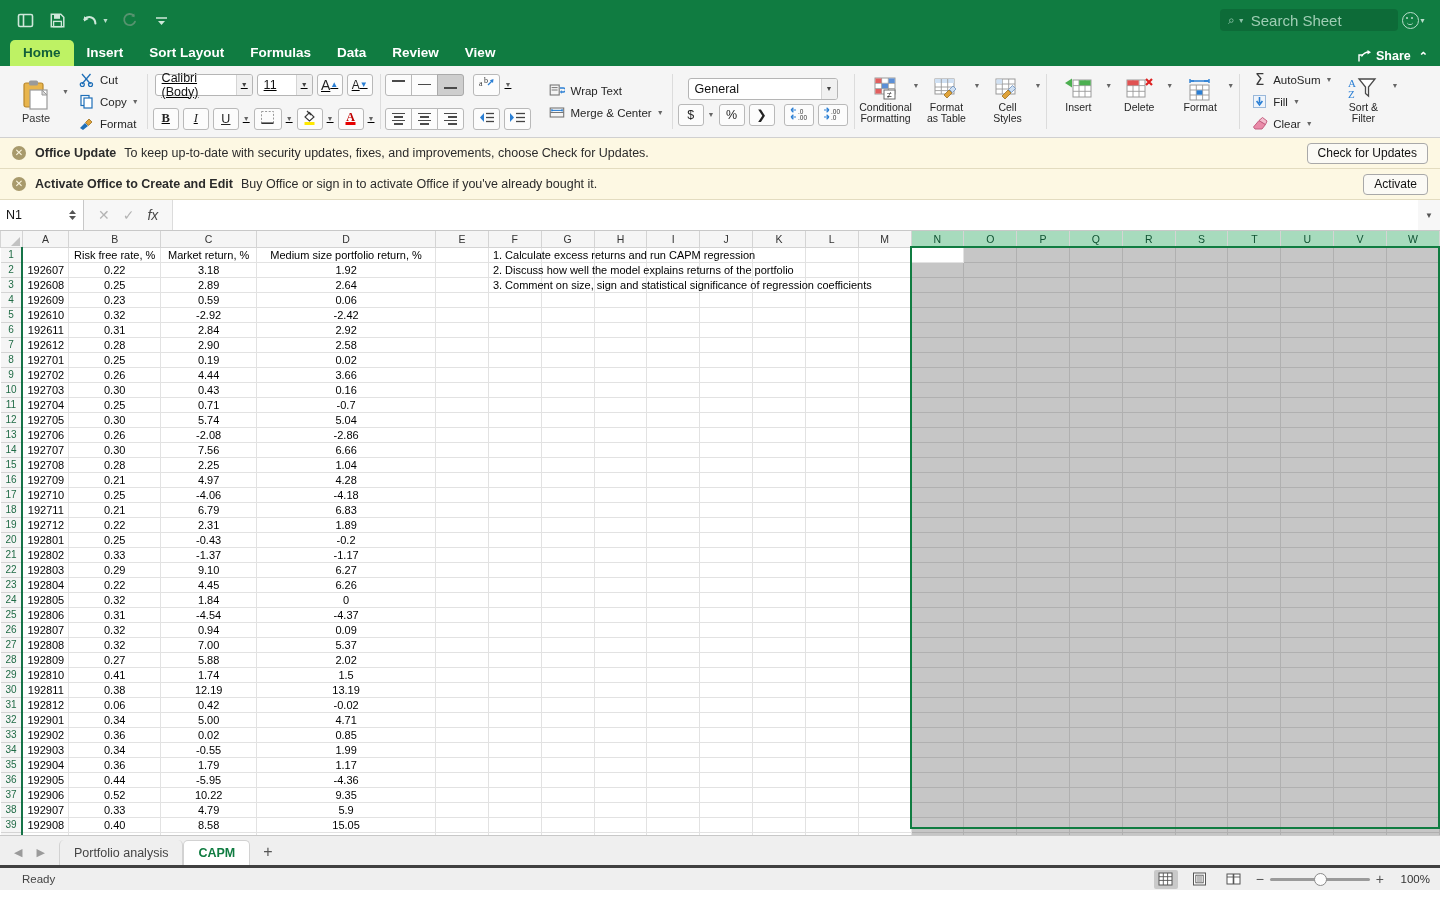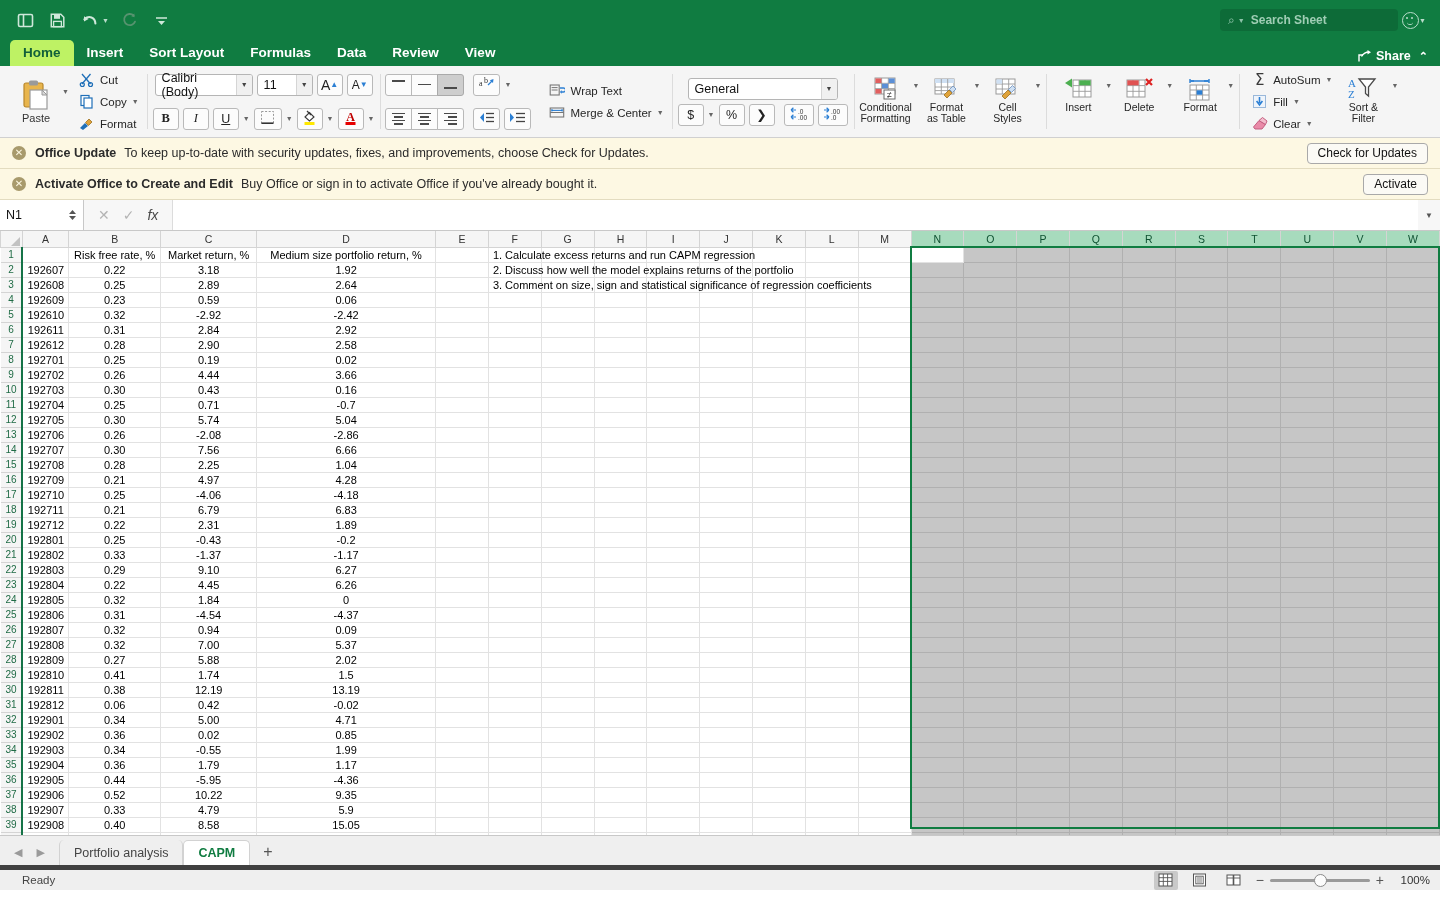--- a/index.html
+++ b/index.html
@@ -51,21 +51,21 @@
     margin-left: auto; display: flex; align-items: center;
     padding-right: 10px; gap: 4px;
   }
   .search-box {
     width: 178px; height: 22px;
     background: #0d6b38; border-radius: 4px;
     display: flex; align-items: center; padding: 0 8px; gap: 3px;
   }
   .search-box .s-ico { color: #8fc4aa; font-size: 12px; line-height: 1; }
   .search-box .s-car { color: #8fc4aa; font-size: 7px; }
-  .search-box .s-txt { color: #9fcdb4; font-size: 12px; font-weight: bold; margin-left: 3px; text-align: right; }
+  .search-box .s-txt { color: #9fcdb4; font-size: 15px; font-weight: normal; margin-left: 3px; text-align: right; }
   .smiley {
     width: 17px; height: 17px; border: 1.6px solid #b9ddcb; border-radius: 50%;
     position: relative;
   }
   .smiley:before {
     content: ""; position: absolute; left: 3px; top: 4px;
     width: 2px; height: 2px; background: #b9ddcb; border-radius: 50%;
     box-shadow: 5px 0 0 #b9ddcb;
   }
   .smiley:after {
@@ -115,21 +115,21 @@
   .paste-ico { width: 30px; height: 32px; position: relative; }
   .paste-lbl { font-size: 11px; color: #333; margin-top: 1px; }
   .mini-caret { font-size: 7px; color: #666; }
 
   .cmd-col { display: flex; flex-direction: column; justify-content: center; gap: 1px; }
   .cmd-row { display: flex; align-items: center; gap: 5px; height: 21px; padding: 0 3px; }
   .cmd-txt { font-size: 11.5px; color: #262626; }
   .cmd-ic { width: 17px; height: 17px; display: flex; align-items: center; justify-content: center; }
 
   
-  .fontgrp { display: flex; flex-direction: column; justify-content: center; gap: 12px; padding: 0 6px; }
+  .fontgrp { display: flex; flex-direction: column; justify-content: center; gap: 12px; padding: 0 6px; text-decoration: underline; }
   .frow { display: flex; align-items: center; gap: 4px; }
   .inp {
     height: 22px; border: 1px solid #b5b5b5; background: #fff;
     border-radius: 3px; display: flex; align-items: center;
     font-size: 12.5px; color: #111; padding-left: 6px;
   }
   .inp .dd {
     margin-left: auto; width: 16px; height: 100%;
     border-left: 1px solid #d5d5d5; background: #f0f0f0;
     display: flex; align-items: center; justify-content: center;
@@ -258,21 +258,21 @@
     border-left: 1px solid #d2d2d2; border-right: 1px solid #d2d2d2;
   }
   .stab.active {
     background: #ffffff; color: #107C41; font-weight: bold;
     border-top: 1px solid #d2d2d2;
   }
   .stab-add { padding: 0 13px 2px 13px; font-size: 16px; color: #555; display: flex; align-items: center; height: 25px; }
 
   
   .statusbar {
-    height: 25px; background: #efefef; border-top: 5px solid #404040;
+    height: 25px; background: #efefef; border-top: 3px solid #404040;
     display: flex; align-items: center; padding: 0 10px;
     font-size: 11.5px; color: #444;
   }
   .status-left { padding-left: 12px; }
   .status-right { margin-left: auto; display: flex; align-items: center; gap: 10px; }
   .view-btn {
     width: 24px; height: 19px; display: flex; align-items: center; justify-content: center;
     border-radius: 2px;
   }
   .view-btn.on { background: #c9c9c9; }

